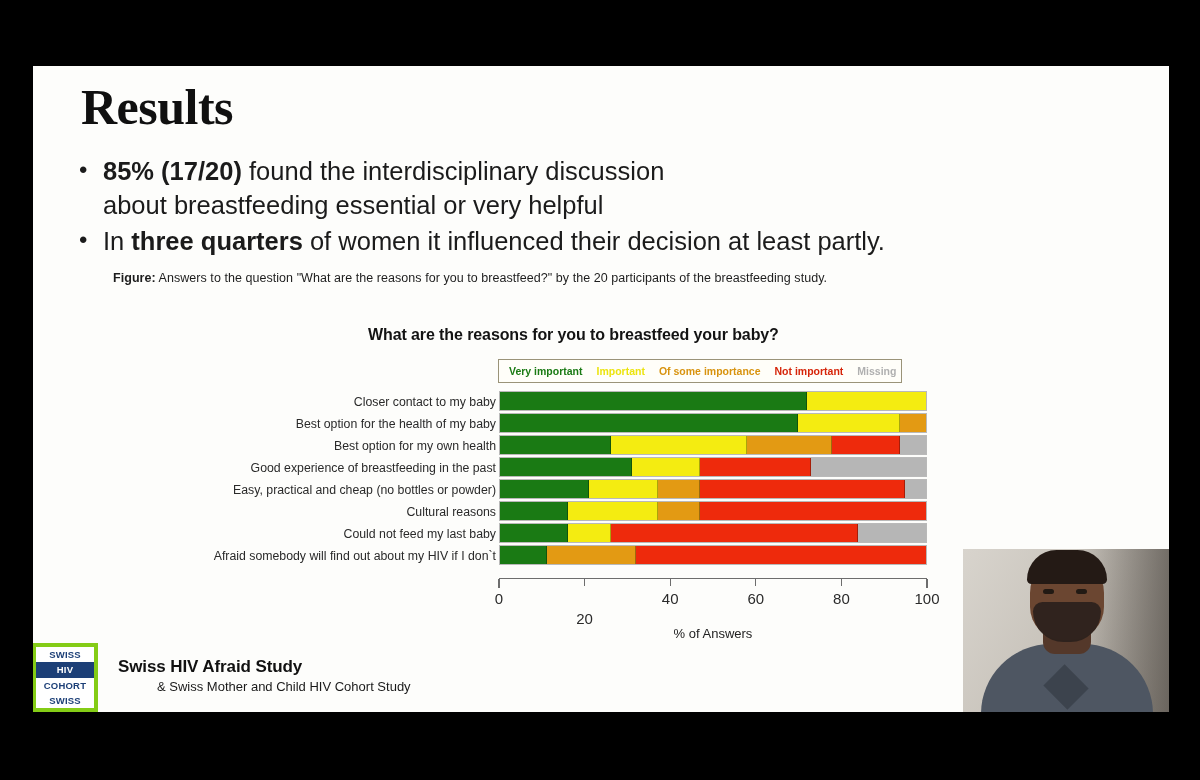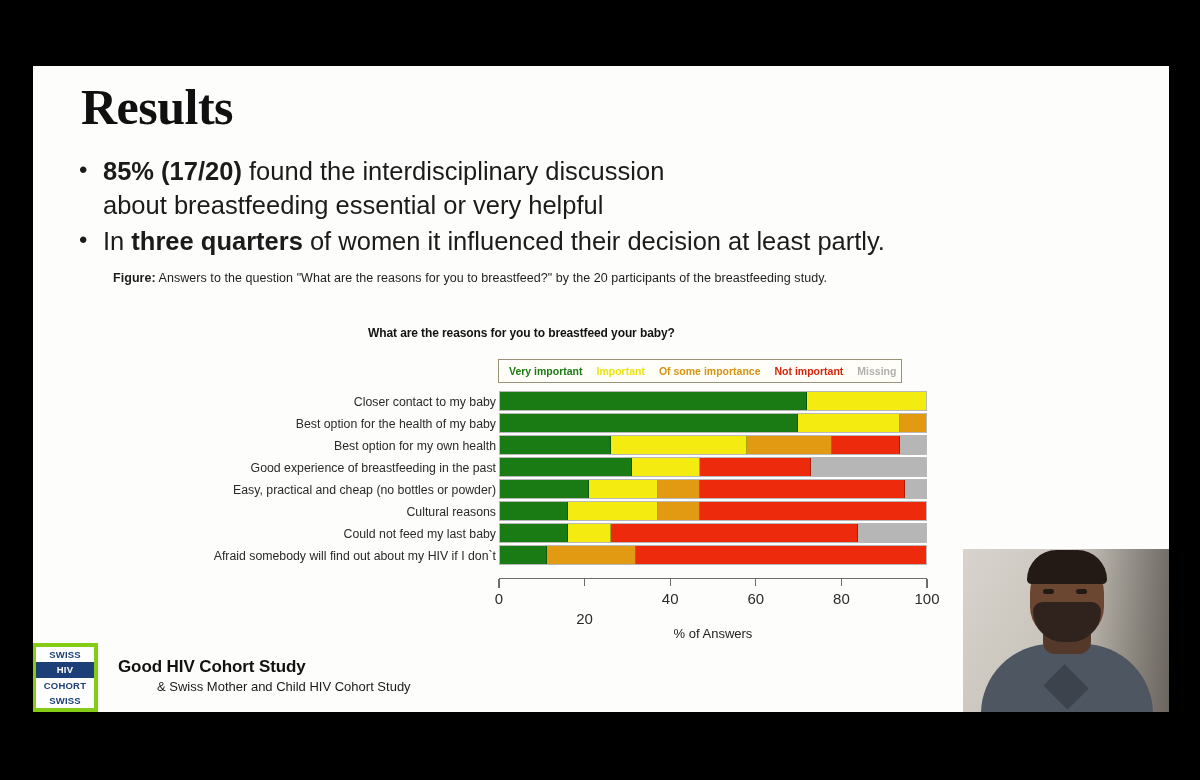--- a/index.html
+++ b/index.html
@@ -73,21 +73,21 @@
 
   
   #chart-block {
     position: absolute;
     left: 60px; top: 240px;
     width: 1000px; height: 380px;
   }
   .chart-title {
     position: absolute;
     left: 275px; top: 20px;
-    font-size: 12px;
+    font-size: 16px;
     font-weight: bold;
     color: #131313;
     letter-spacing: -0.1px;
   }
 
   
   .legend-box {
     position: absolute;
     left: 405px; top: 53px;
     width: 404px; height: 24px;
@@ -369,21 +369,21 @@
     </div>
 
     <div class="footer">
       <div class="logo" id="logo">
           <div>SWISS</div>
           <div class="inv">HIV</div>
           <div>COHORT</div>
           <div>SWISS</div>
         </div>
       <div class="footer-text">
-        <div class="ft1">Good HIV Cohort Study</div>
+        <div class="ft1">Swiss HIV Afraid Study</div>
         <div class="ft2">&amp; Swiss Mother and Child HIV Cohort Study</div>
       </div>
     </div>
 
   </div>
 
   <div id="webcam">
     <div class="wc-bg"></div>
     <div class="wc-shadow"></div>
     <div class="wc-body"></div>

